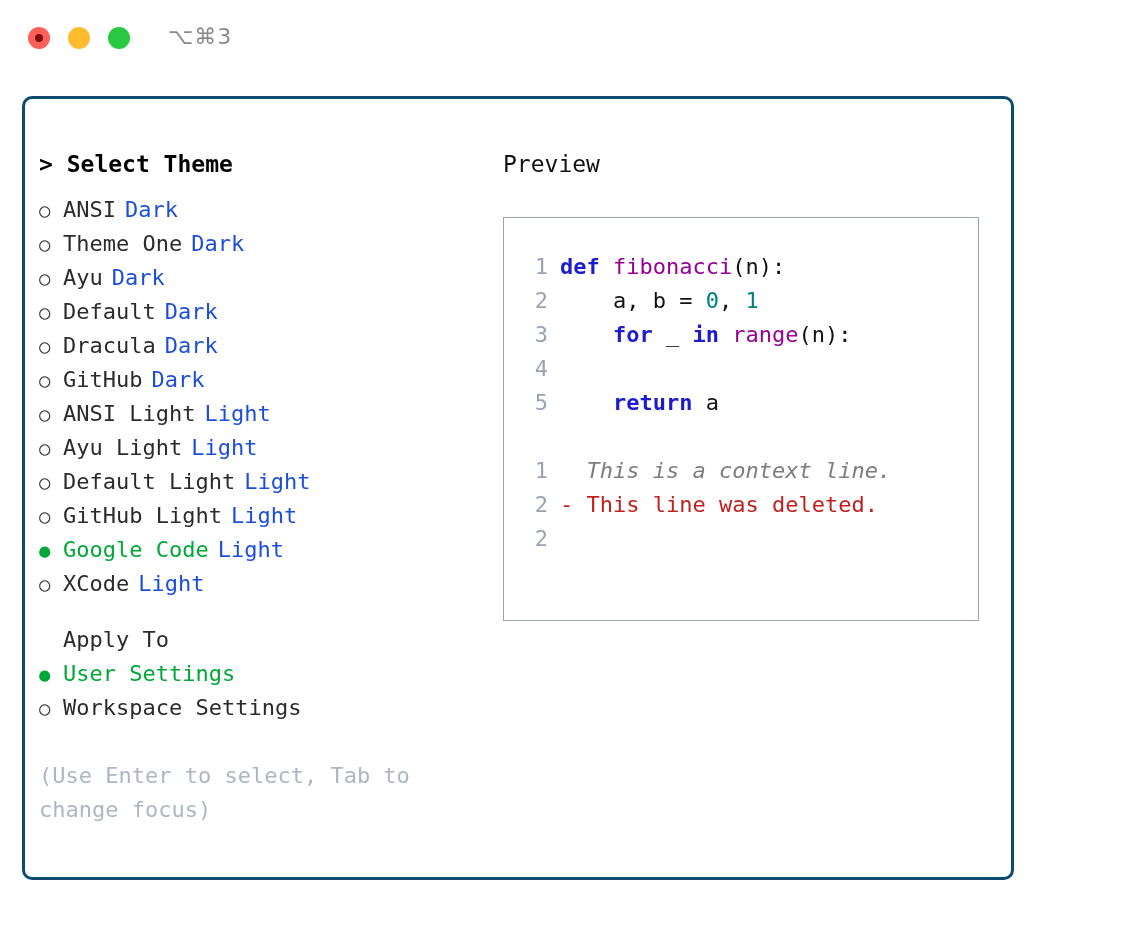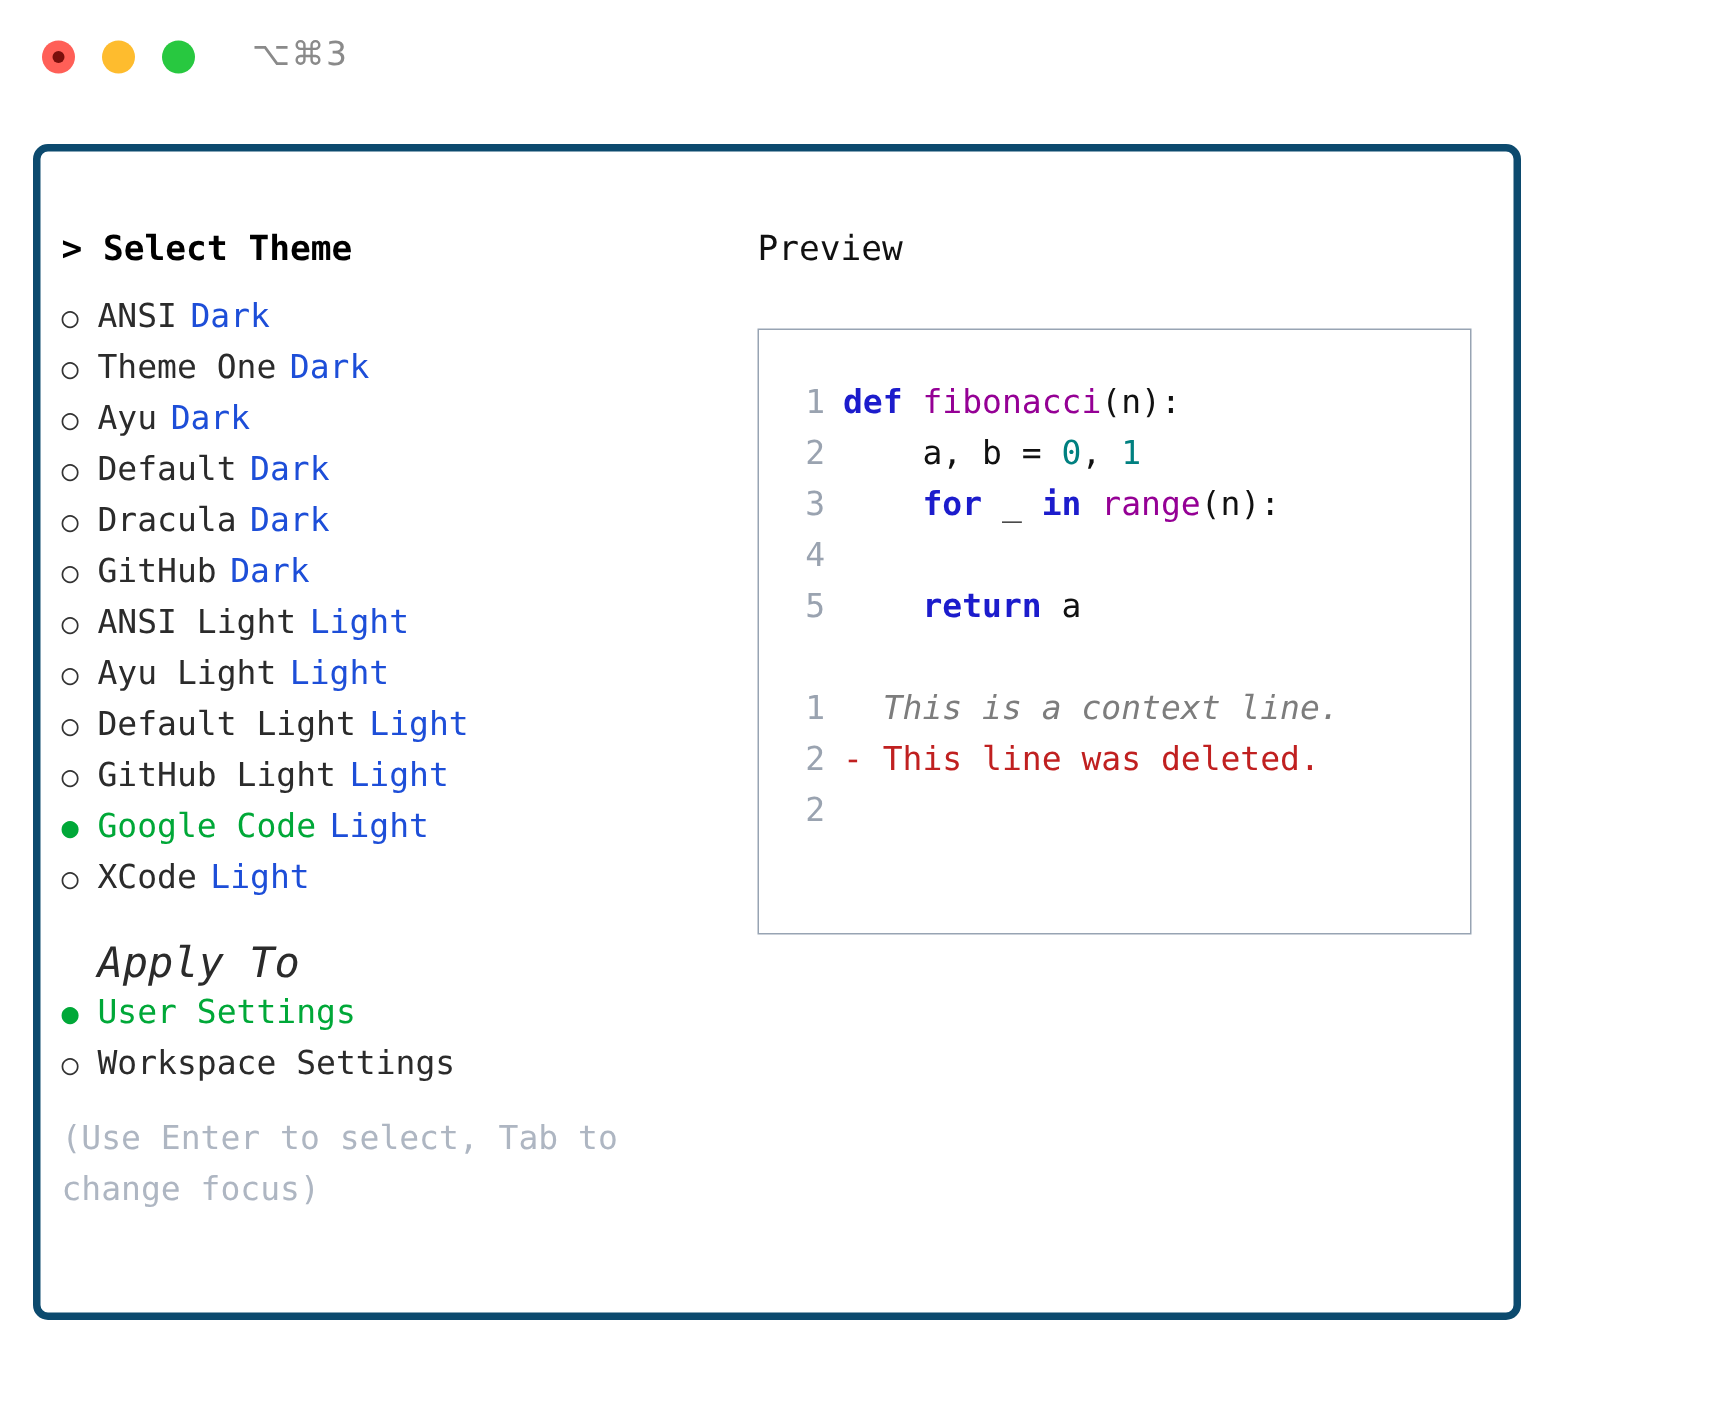--- a/index.html
+++ b/index.html
@@ -75,21 +75,21 @@
   }
 
   
   .panel {
     position: absolute;
     left: 22px;
     top: 96px;
     width: 992px;
     height: 784px;
     box-sizing: border-box;
-    border: 5px solid #0c4a6e;
+    border: 3px solid #0c4a6e;
     border-radius: 10px;
     background: #ffffff;
   }
 
   .panel-inner {
     position: absolute;
     left: 0; top: 0;
     width: 100%; height: 100%;
   }
 
@@ -130,29 +130,28 @@
     line-height: 34px;
   }
   .marker.sel { color: #00a838; }
   .opt-name  { color: #2b2b2b; }
   .opt.is-selected .opt-name { color: #00a838; }
   .opt-tag   { color: #1d4ed8; margin-left: 9px; margin-top: 12px; }
 
   .apply-head {
     margin-top: 34px;
     padding-left: 24px;
-    font-size: 28px;
+    font-size: 22px;
     color: #2b2b2b;
     line-height: 34px;
     white-space: pre;
-    font-style: italic;
   }
 
   .hint {
-    margin-top: 16px;
+    margin-top: 34px;
     font-size: 22px;
     color: #aeb6c2;
     line-height: 34px;
     white-space: pre-wrap;
     width: 400px;
   }
 
   
   .right-col {
     position: absolute;

